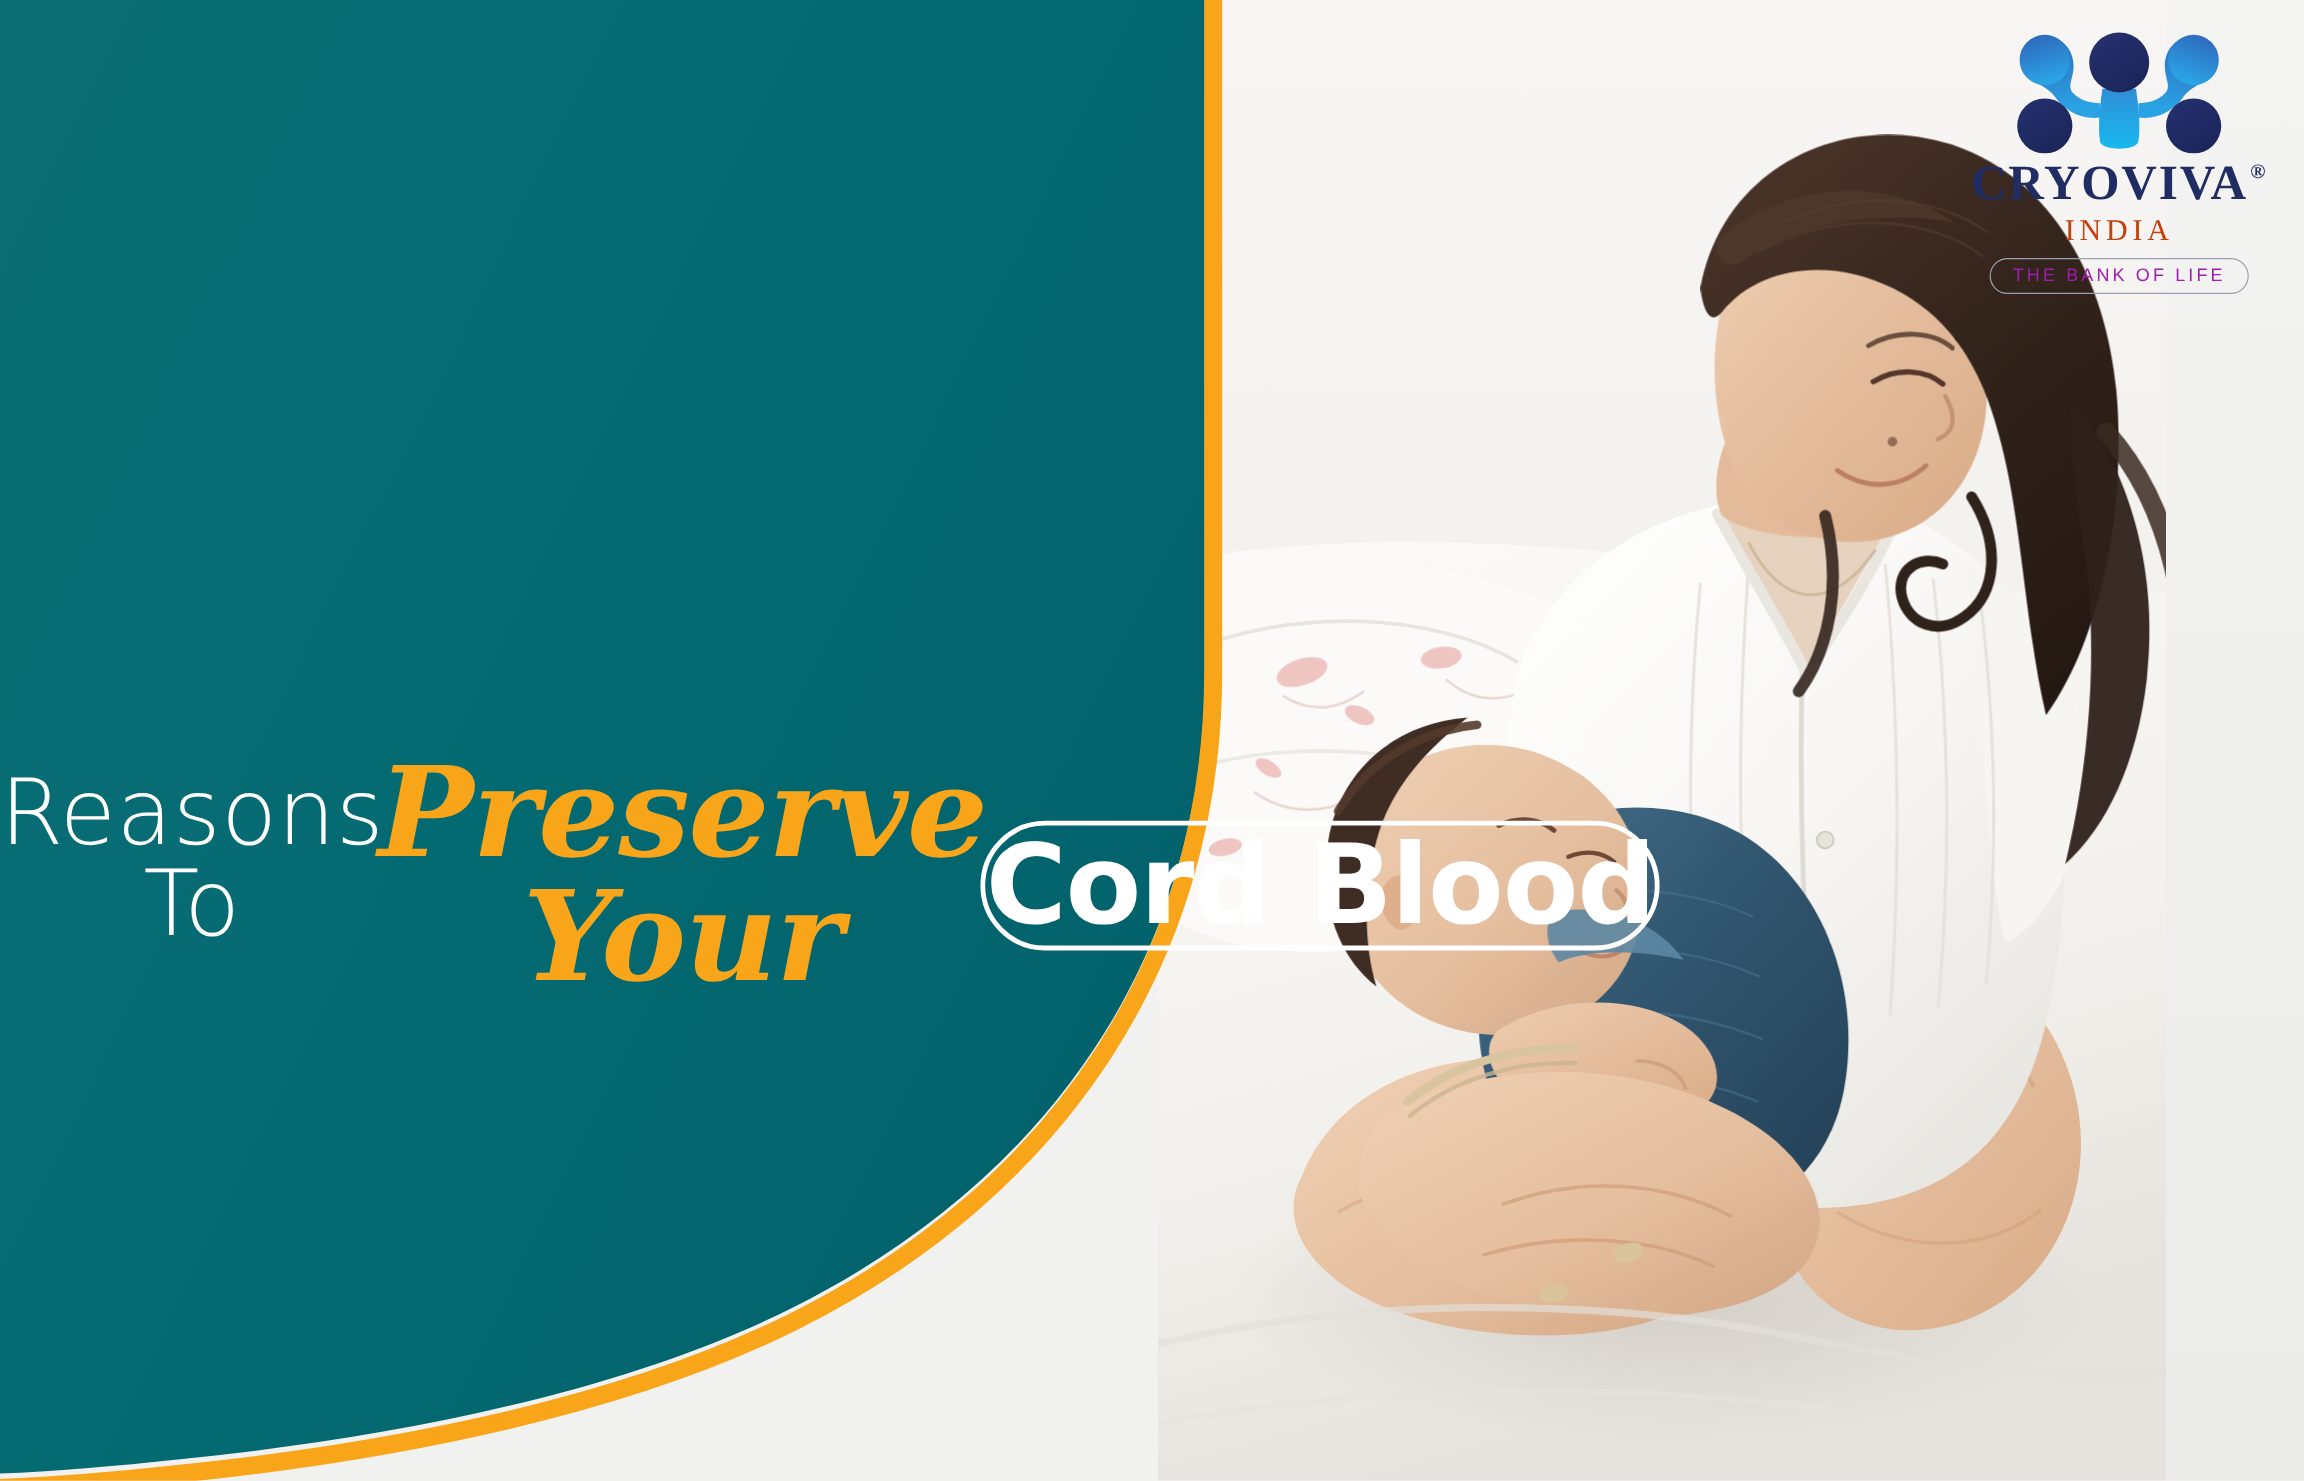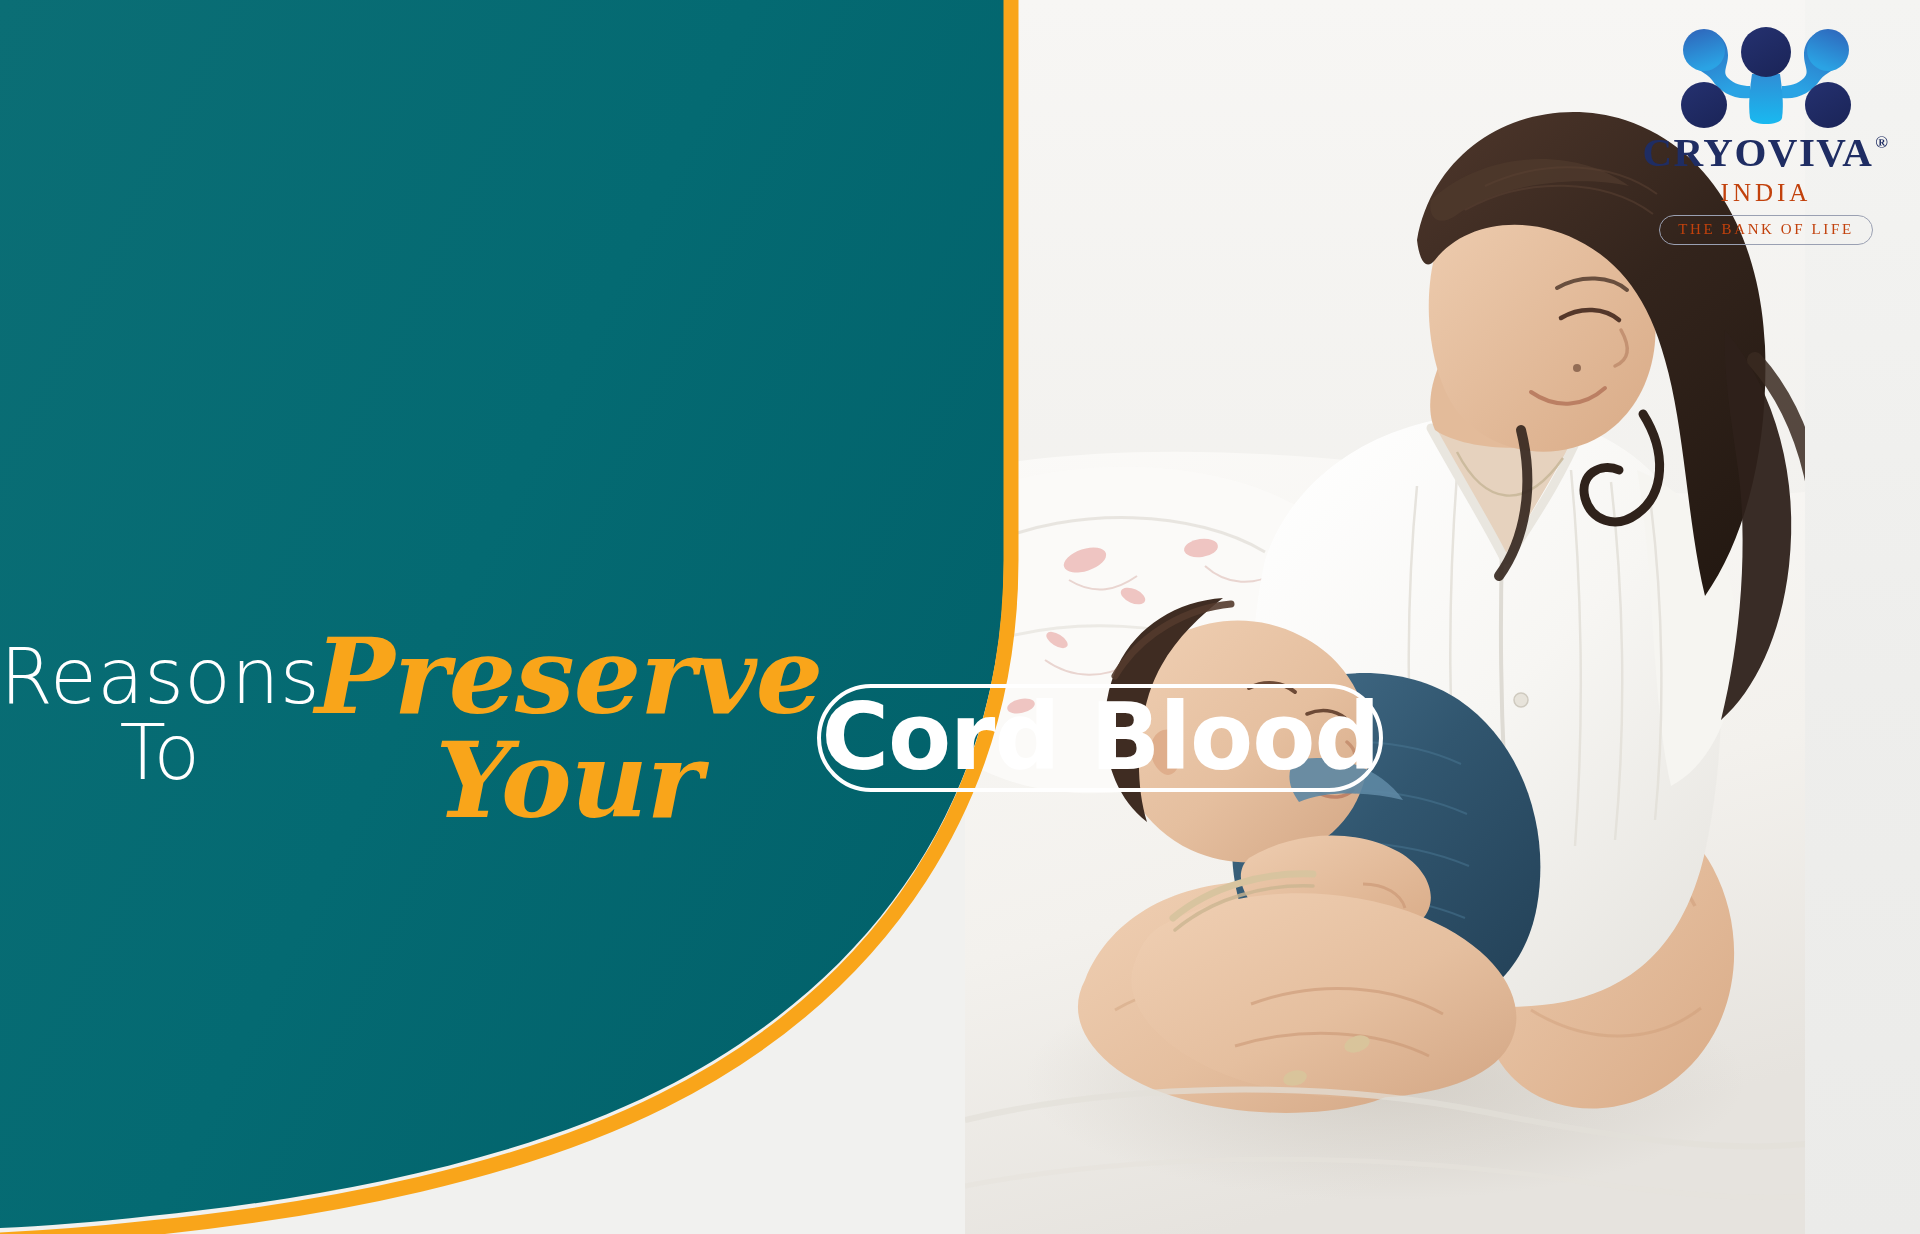--- a/index.html
+++ b/index.html
@@ -115,22 +115,22 @@
     font-family:"Liberation Serif", serif;
     font-size:25px;
     letter-spacing:4px;
     line-height:1;
   }
   .logo-tagline {
     margin-top:10px;
     border:1.5px solid #9aa0b2;
     border-radius:20px;
     padding:6px 18px 7px;
-    color:#c2410c;
-    font-family:Liberation Serif, serif;
+    color:#a21caf;
+    font-family:Liberation Sans, sans-serif;
     font-size:15px;
     letter-spacing:2.6px;
     line-height:1;
     white-space:nowrap;
   }
 </style>
 </head>
 <body>
 
 <div id="stage">

